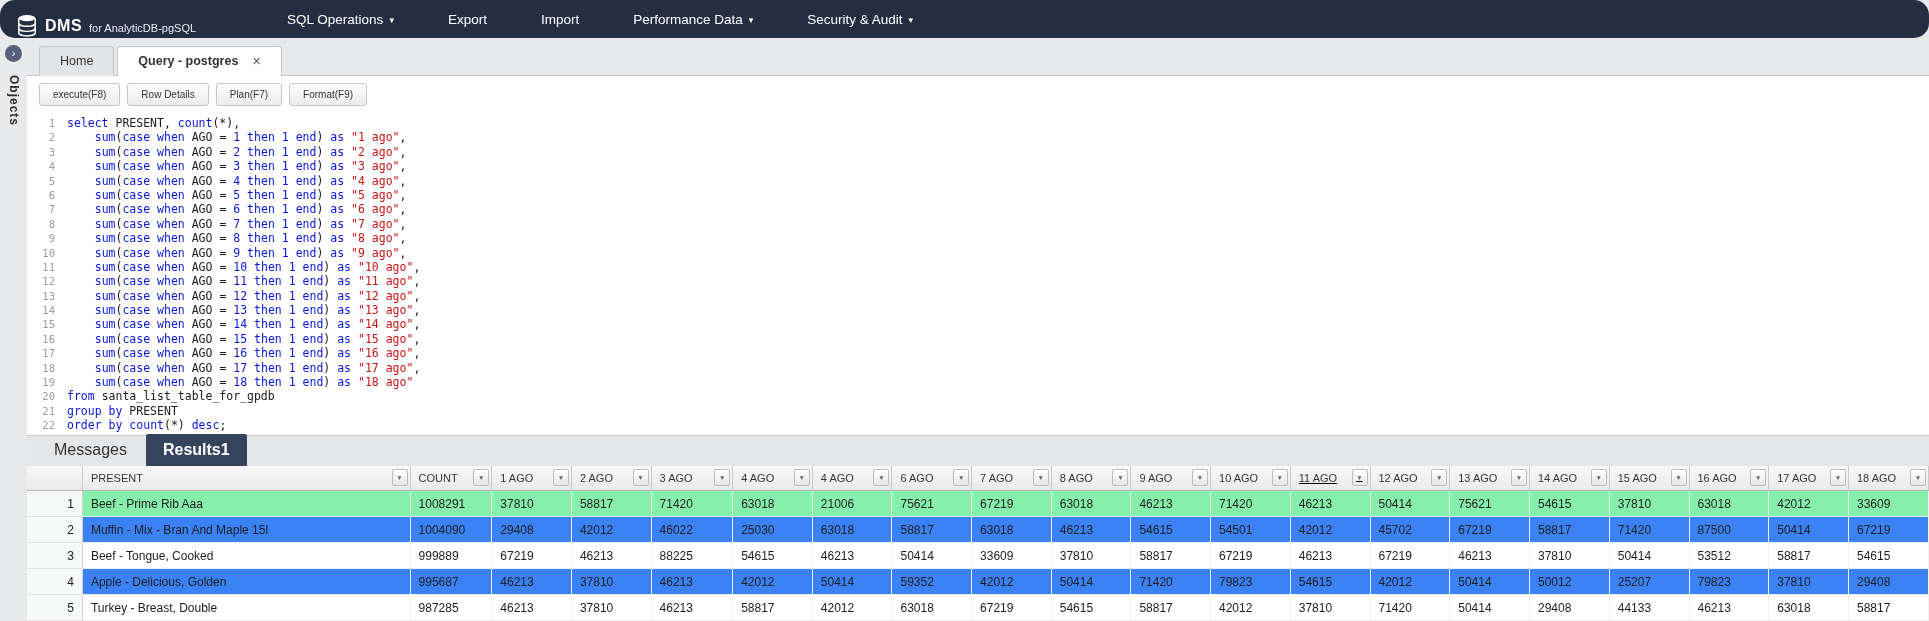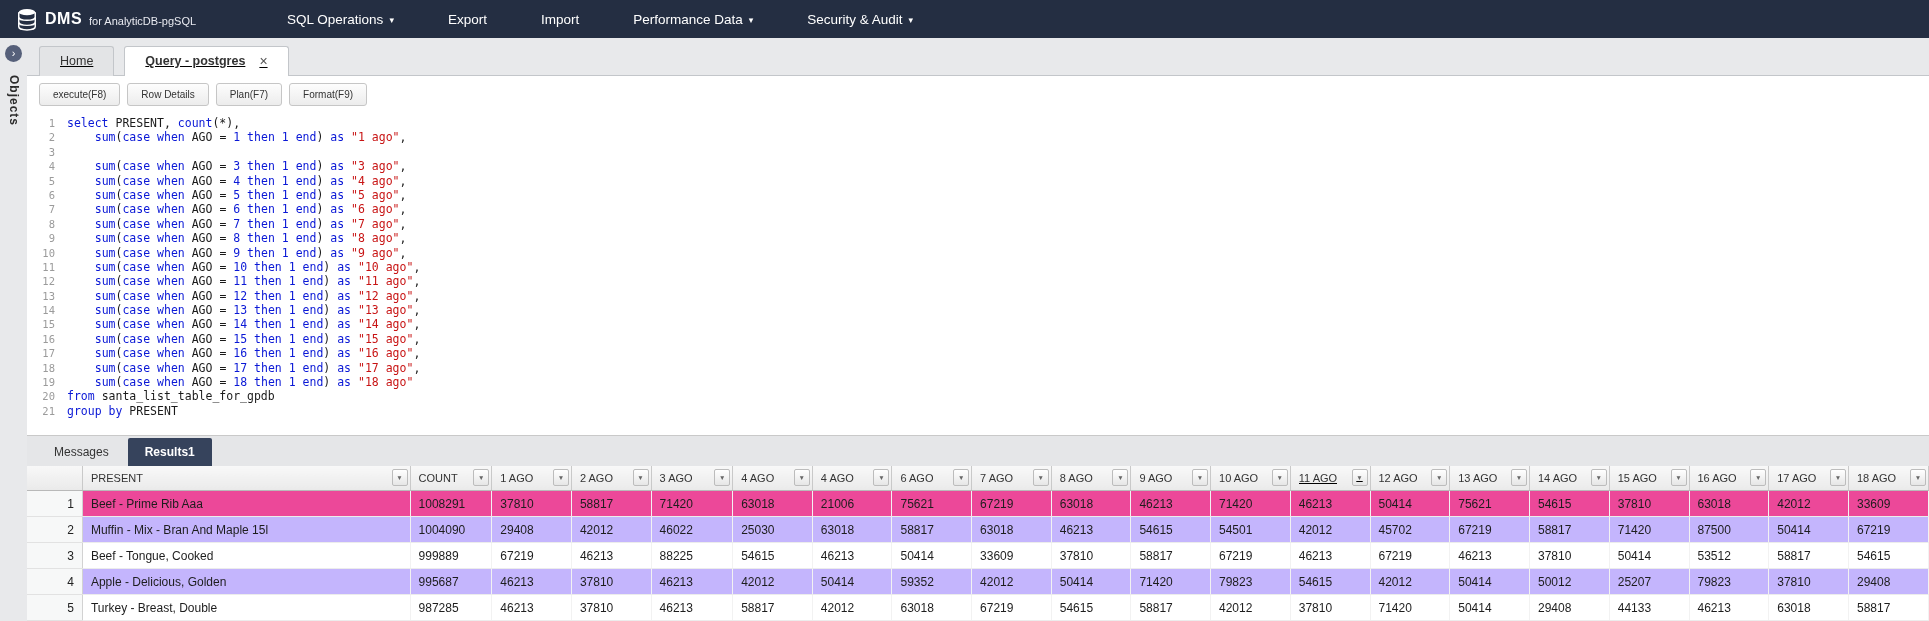--- a/index.html
+++ b/index.html
@@ -1,21 +1,21 @@
 <!DOCTYPE html>
 <html><head>
 <meta charset="utf-8">
 <style>
   * { margin:0; padding:0; box-sizing:border-box; }
   html,body { width:1929px; height:621px; overflow:hidden; background:#e8e9eb;
     font-family:"Liberation Sans", sans-serif; }
 
   
-  .nav { height:38px; background:#242e42; display:flex; align-items:center;
-    padding:0 16px; color:#fff; }
+  .nav { height:38px; background:#242e42; display:flex; align-items:flex-end;
+    padding:0 16px; color:#fff;border-radius:15px; }
   .brand { display:flex; align-items:center; gap:7px; cursor:pointer; }
   .logo svg { display:block; }
   .brand-name { font-size:16px; font-weight:bold; letter-spacing:.5px; }
   .brand-suffix { font-size:11px; color:#e8eaf0; position:relative; top:2px; }
   .nav-items { display:flex; margin-left:64px; height:100%; }
   .nav-item { display:flex; align-items:center; padding:5px 27px; font-size:13.5px;
     cursor:pointer; gap:6px; white-space:nowrap; }
   .nav-item .caret { font-size:9px; position:relative; top:1px; }
 
   
@@ -23,21 +23,21 @@
   .sidebar { width:27px; flex:none; display:flex; flex-direction:column;
     align-items:center; padding-top:7px; background:#e8e9eb; }
   .expand-btn { width:17px; height:17px; border-radius:50%; background:#56607a;
     color:#fff; font-size:11px; line-height:16px; text-align:center; cursor:pointer; }
   .sidebar-label { margin-top:13px; writing-mode:vertical-rl; font-size:12px;
     font-weight:bold; color:#2b2b2b; letter-spacing:1px; }
 
   .main { flex:1; min-width:0; display:flex; flex-direction:column; padding-top:7px; }
 
   
-  .tabbar { display:flex; align-items:flex-end; padding-left:12px; gap:10px;text-decoration:underline; }
+  .tabbar { display:flex; align-items:flex-end; padding-left:12px; gap:3px; }
   .tab { background:#e3e4e6; border:1px solid #c3c6ca; border-bottom:none;
     border-radius:3px 3px 0 0; padding:7px 20px 8px; font-size:12.5px; color:#333;
     cursor:pointer; display:flex; align-items:center; gap:14px; position:relative; top:1px; }
   .tab.active { background:#fff; font-weight:bold; z-index:2; }
   .tab .close { font-size:14px; color:#555; font-weight:normal; line-height:10px; }
 
   .panel { flex:1; min-height:0; background:#fff; border-top:1px solid #c3c6ca;
     display:flex; flex-direction:column; }
 
   
@@ -52,21 +52,21 @@
   .ln { flex:none; width:40px; text-align:right; padding-right:12px; color:#9b9b9b;
     font-size:10.5px; }
   .code { white-space:pre; color:#1a1a1a; }
   .kw  { color:#0a18d6; }
   .num { color:#0a18d6; }
   .str { color:#c81414; }
 
   
   .rtabbar { flex:none; height:31px; background:#e5e6e8; border-top:1px solid #c9c9c9;
     display:flex; align-items:flex-end; padding-left:10px; gap:2px; }
-  .rtab { padding:7px 17px; font-size:12px; color:#333; cursor:pointer; }
+  .rtab { padding:7px 17px; font-size:16px; color:#333; cursor:pointer; }
   .rtab.active { background:#36435c; color:#fff; font-weight:bold;
     border-radius:2px 2px 0 0; }
 
   
   .table-wrap { flex:none; overflow:hidden; background:#fff; }
   table.grid { border-collapse:collapse; table-layout:fixed; }
   .grid th { height:25px; background:linear-gradient(#f8f8f8,#eaeaea);
     border-right:1px solid #c9c9c9; border-bottom:1px solid #b9b9b9;
     font-weight:normal; padding:0; }
   .hdr-flex { display:flex; align-items:center; justify-content:space-between;
@@ -74,22 +74,22 @@
   .hdr-label { font-size:11px; color:#333; white-space:nowrap; overflow:hidden; }
   .hdr-dd { flex:none; width:16px; height:17px; line-height:15px; margin-right:2px;
     border:1px solid #bcbcbc; border-radius:2px;
     background:linear-gradient(#fff,#e6e6e6); font-size:6.5px; color:#666;
     text-align:center; cursor:pointer; }
   .grid td { height:26px; padding:0 8px; font-size:12px; color:#1d1d1d;
     border-right:1px solid rgba(0,0,0,.05); border-bottom:1px solid #ececec;
     white-space:nowrap; overflow:hidden; background:#fff; }
   .grid td.rn { background:#f7f8f8; border-right:1px solid #d2d2d2;
     border-bottom:1px solid #e2e2e2; text-align:right; color:#222; }
-  .grid tr.alt td { background:#c4b5fd; }
-  .grid tr.sel td { background:#ec4899; }
+  .grid tr.alt td { background:#3b82f6; }
+  .grid tr.sel td { background:#86efac; }
   .grid tr.alt td.rn, .grid tr.sel td.rn { background:#f7f8f8; }
 </style>
 </head>
 <body>
 
 <div class="nav">
   <div class="brand">
     <span class="logo">
       <svg width="22" height="25" viewBox="0 0 24 26">
         <ellipse cx="12" cy="5" rx="9" ry="3.4" fill="#fff"></ellipse>
@@ -155,20 +155,21 @@
             <div class="code-line">
               <span class="ln">1</span>
               <span class="code"><span class="kw">select</span> PRESENT, <span class="kw">count</span>(*),</span>
             </div>
             <div class="code-line">
               <span class="ln">2</span>
               <span class="code">    <span class="kw">sum</span>(<span class="kw">case</span> <span class="kw">when</span> AGO = <span class="num">1</span> <span class="kw">then</span> <span class="num">1</span> <span class="kw">end</span>) <span class="kw">as</span> <span class="str">"1 ago"</span>,</span>
             </div>
             <div class="code-line">
               <span class="ln">3</span>
+              <span class="code">    <span class="kw">sum</span>(<span class="kw">case</span> <span class="kw">when</span> AGO = <span class="num">2</span> <span class="kw">then</span> <span class="num">1</span> <span class="kw">end</span>) <span class="kw">as</span> <span class="str">"2 ago"</span>,</span>
             </div>
             <div class="code-line">
               <span class="ln">4</span>
               <span class="code">    <span class="kw">sum</span>(<span class="kw">case</span> <span class="kw">when</span> AGO = <span class="num">3</span> <span class="kw">then</span> <span class="num">1</span> <span class="kw">end</span>) <span class="kw">as</span> <span class="str">"3 ago"</span>,</span>
             </div>
             <div class="code-line">
               <span class="ln">5</span>
               <span class="code">    <span class="kw">sum</span>(<span class="kw">case</span> <span class="kw">when</span> AGO = <span class="num">4</span> <span class="kw">then</span> <span class="num">1</span> <span class="kw">end</span>) <span class="kw">as</span> <span class="str">"4 ago"</span>,</span>
             </div>
             <div class="code-line">
@@ -227,20 +228,24 @@
               <span class="ln">19</span>
               <span class="code">    <span class="kw">sum</span>(<span class="kw">case</span> <span class="kw">when</span> AGO = <span class="num">18</span> <span class="kw">then</span> <span class="num">1</span> <span class="kw">end</span>) <span class="kw">as</span> <span class="str">"18 ago"</span></span>
             </div>
             <div class="code-line">
               <span class="ln">20</span>
               <span class="code"><span class="kw">from</span> santa_list_table_for_gpdb</span>
             </div>
             <div class="code-line">
               <span class="ln">21</span>
               <span class="code"><span class="kw">group</span> <span class="kw">by</span> PRESENT</span>
+            </div>
+            <div class="code-line">
+              <span class="ln">22</span>
+              <span class="code"><span class="kw">order</span> <span class="kw">by</span> <span class="kw">count</span>(*) <span class="kw">desc</span>;</span>
             </div>
           </div>
       </div>
 
       <div class="rtabbar">
           <div class="rtab"><span>Messages</span></div>
           <div class="rtab active"><span>Results1</span></div>
         </div>
 
       <div class="table-wrap">

